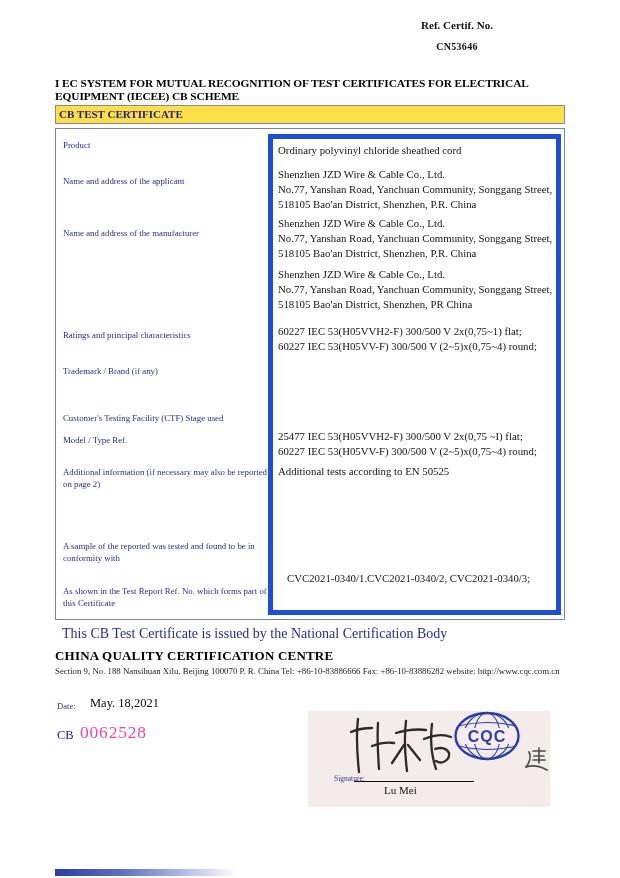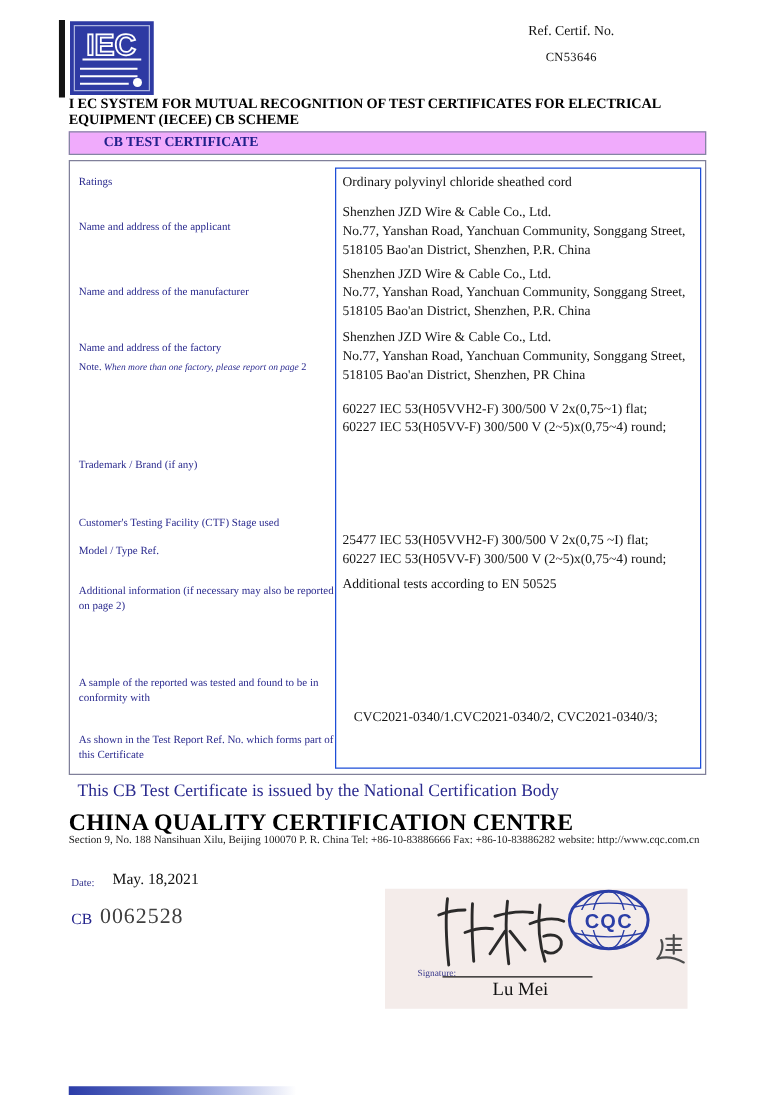--- a/index.html
+++ b/index.html
@@ -3,122 +3,102 @@
 <meta charset="utf-8">
 <style>
   * { margin:0; padding:0; box-sizing:border-box; }
   html,body { background:#ffffff; }
   #page {
     position:relative; width:620px; height:878px; background:#ffffff;
     font-family:"Liberation Serif","DejaVu Serif",serif; color:#161616; overflow:hidden;
   }
   
   #iec-logo { position:absolute; left:47px; top:16px; width:80px; height:63px; }
-  #ref-block { position:absolute; left:398px; top:19px; width:118px; text-align:center; color:#111; }
+  #ref-block { position:absolute; left:398px; top:19px; width:118px; text-align:center; color:#111;font-weight:bold; }
   #ref-label { font-size:11px; }
   #ref-value { font-size:10px; margin-top:10px; letter-spacing:.3px; }
   #scheme-title {
     position:absolute; left:55px; top:77px; width:528px;
     font-weight:bold; font-size:11.4px; line-height:13px; color:#000; letter-spacing:-0.1px;
   }
   
   #cert-title-box {
     position:absolute; left:55px; top:105px; width:510px; height:19px;
-    border:1px solid #8585a4; background:#f0abfc;padding-left:24px;
+    border:1px solid #8585a4; background:#fde047;
   }
   #cert-title-box span {
     display:block; padding:2px 0 0 3px; font-weight:bold; font-size:11px; color:#20208a;
   }
   
   #cert-table {
     position:absolute; left:55px; top:128px; width:510px; height:492px;
     border:1px solid #80809a; background:#fff;
   }
   .lbl {
     position:absolute; left:7px; width:206px;
     font-size:8.8px; line-height:11.5px; color:#2a2a8e;
   }
   .note-line { margin-top:3px; font-size:8.3px; color:#2a2a8e; }
   .note-line i { font-size:7.6px; }
   #value-box {
     position:absolute; left:212px; top:5px; width:293px; height:481px;
-    border:1px solid #1d4ed8; background:#fff;
+    border:5px solid #1d4ed8; background:#fff;
   }
   .val { position:absolute; left:5px; width:285px; font-size:10.8px; line-height:15.2px; color:#141414; }
   .val.indent { left:14px; }
   
   #issuer-note { position:absolute; left:62px; top:626px; font-size:14px; color:#2a2a8e; }
-  #ncb-name { position:absolute; left:55px; top:648px; font-size:19px; font-weight:bold; color:#000; letter-spacing:.2px; }
+  #ncb-name { position:absolute; left:55px; top:648px; font-size:13px; font-weight:bold; color:#000; letter-spacing:.2px; }
   #ncb-address { position:absolute; left:55px; top:666px; font-size:8.8px; color:#1c1c1c; }
   #date-label { position:absolute; left:57px; top:701px; font-size:8.6px; color:#33338c; }
   #date-value { position:absolute; left:90px; top:696px; font-size:12.5px; color:#0e0e0e; }
   #cb-prefix { position:absolute; left:57px; top:728px; font-size:12.5px; color:#24248c; }
-  #cb-number { position:absolute; left:80px; top:722px; font-size:17.5px; color:#404040; letter-spacing:.8px; }
+  #cb-number { position:absolute; left:80px; top:722px; font-size:17.5px; color:#ec4899; letter-spacing:.8px; }
   
   #stamp-panel {
     position:absolute; left:308px; top:711px; width:242px; height:96px;
     background:#f4ecea;
   }
   #signature-script { position:absolute; left:40px; top:4px; width:112px; height:64px; }
   #signature-line { position:absolute; left:46px; top:70px; width:120px; border-top:1.4px solid #111; }
   #signature-label { position:absolute; left:2px; top:63px; font-size:7.5px; color:#3a3a8c;padding-left:24px; }
-  #signature-name { position:absolute; left:86px; top:73px; font-size:15px; color:#111; }
+  #signature-name { position:absolute; left:76px; top:73px; font-size:11px; color:#111; }
   #cqc-logo { position:absolute; left:145px; top:0px; width:68px; height:50px; }
   #jian-glyph { position:absolute; left:216px; top:36px; width:24px; height:26px; }
   
   #bottom-bar {
     position:absolute; left:55px; top:869px; width:182px; height:7px;
     background:linear-gradient(90deg,#2b3ca8 0%,#5b6cc0 35%,#aab4e4 68%,#ffffff 100%);
   }
 </style>
 </head>
 <body>
 
 <div id="page">
 
-  <div id="iec-logo">
-    <svg width="80" height="63" viewBox="0 0 80 63">
-      <rect x="0" y="0" width="5" height="62" fill="#141414"></rect>
-      <rect x="9" y="1" width="67" height="59" fill="#2e3aa3"></rect>
-      <rect x="12.5" y="4.5" width="60" height="52" fill="none" stroke="#aab2dd" stroke-width="1"></rect>
-      <text x="42" y="28" text-anchor="middle" font-family="Liberation Sans, sans-serif" font-weight="bold" font-size="24" fill="none" stroke="#ffffff" stroke-width="1.4">IEC</text>
-      <line x1="19" y1="31.5" x2="66" y2="31.5" stroke="#ffffff" stroke-width="1.6"></line>
-      <line x1="17" y1="39" x2="63" y2="39" stroke="#ffffff" stroke-width="1.6"></line>
-      <line x1="17" y1="45" x2="63" y2="45" stroke="#ffffff" stroke-width="1.6"></line>
-      <line x1="17" y1="51" x2="56" y2="51" stroke="#ffffff" stroke-width="1.6"></line>
-      <circle cx="63" cy="50" r="3.6" fill="#ffffff"></circle>
-    </svg>
-  </div>
 
   <div id="ref-block">
     <div id="ref-label">Ref. Certif. No.</div>
     <div id="ref-value">CN53646</div>
   </div>
 
   <div id="scheme-title">I EC SYSTEM FOR MUTUAL RECOGNITION OF TEST CERTIFICATES FOR ELECTRICAL EQUIPMENT (IECEE) CB SCHEME</div>
 
   <div id="cert-title-box">
     <span>CB TEST CERTIFICATE</span>
   </div>
 
   <div id="cert-table">
 
-    <div class="lbl" style="top:11px">Ratings</div>
+    <div class="lbl" style="top:11px">Product</div>
     <div class="lbl" style="top:47px">Name and address of the applicant</div>
     <div class="lbl" style="top:99px">Name and address of the manufacturer</div>
 
-    <div class="lbl" style="top:144px">
-      <div>Name and address of the factory</div>
-      <div class="note-line">
-        <span>Note.</span>
-        <i>When more than one factory, please report on page</i>
-        <span>2</span>
-      </div>
-    </div>
-
+
+    <div class="lbl" style="top:201px">Ratings and principal characteristics</div>
     <div class="lbl" style="top:237px">Trademark / Brand (if any)</div>
     <div class="lbl" style="top:284px">Customer's Testing Facility (CTF) Stage used</div>
     <div class="lbl" style="top:306px">Model / Type Ref.</div>
     <div class="lbl" style="top:338px">Additional information (if necessary may also be reported on page 2)</div>
     <div class="lbl" style="top:412px">A sample of the reported was tested and found to be in conformity with</div>
     <div class="lbl" style="top:457px">As shown in the Test Report Ref. No. which forms part of this Certificate</div>
 
     <div id="value-box">
 
       <div class="val" style="top:4px">

